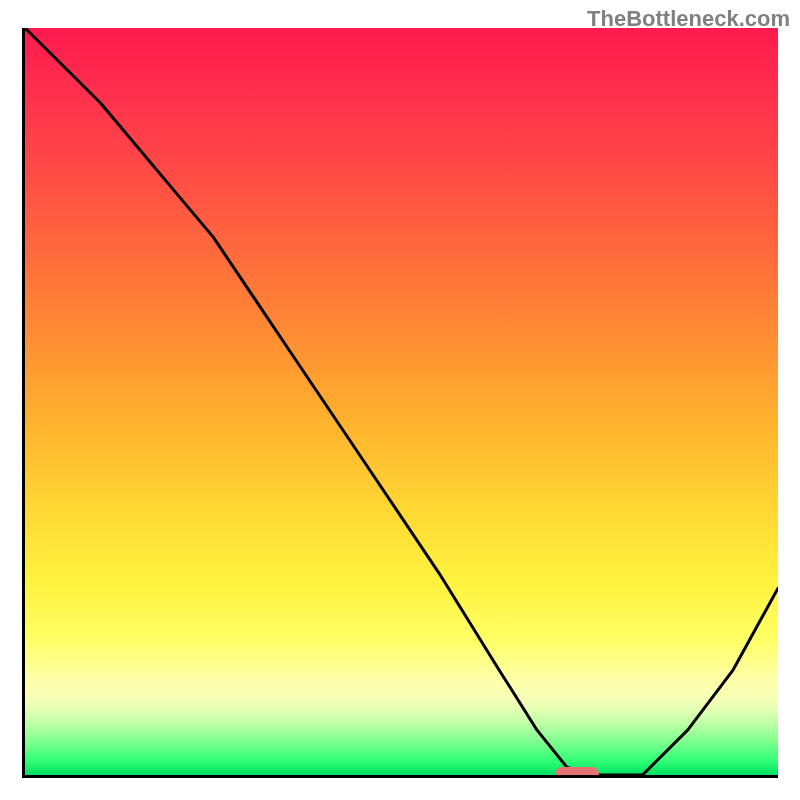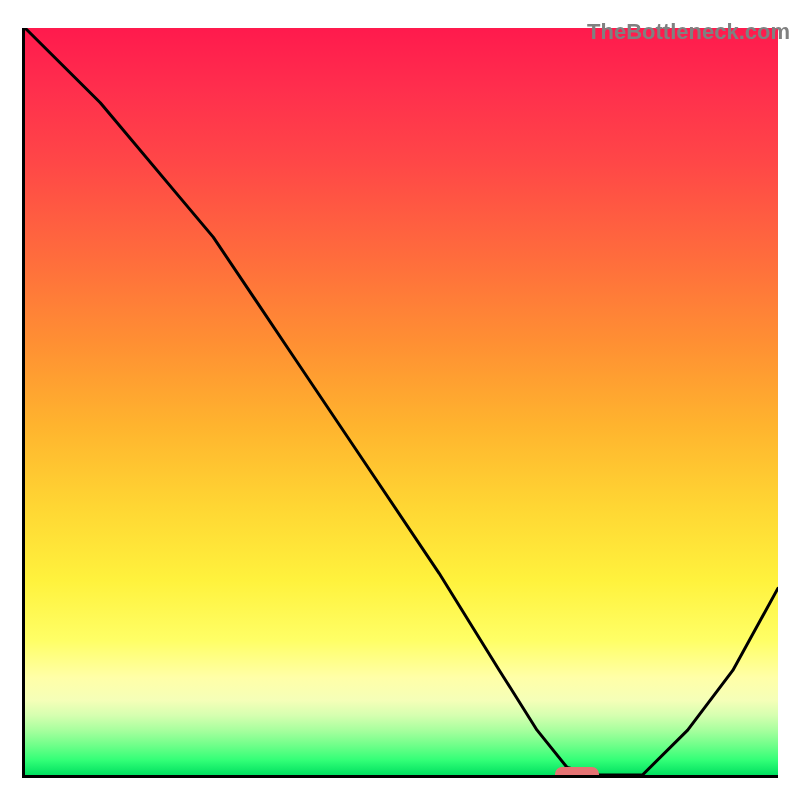--- a/index.html
+++ b/index.html
@@ -10,21 +10,21 @@
     background: #ffffff;
     font-family: Arial, sans-serif;
   }
   .container {
     position: relative;
     width: 800px;
     height: 800px;
   }
   .watermark {
     position: absolute;
-    top: 19px;
+    top: 6px;
     right: 10px;
     font-size: 22px;
     font-weight: bold;
     color: #808080;
     z-index: 10;
   }
   .plot-area {
     position: absolute;
     left: 22px;
     top: 28px;

